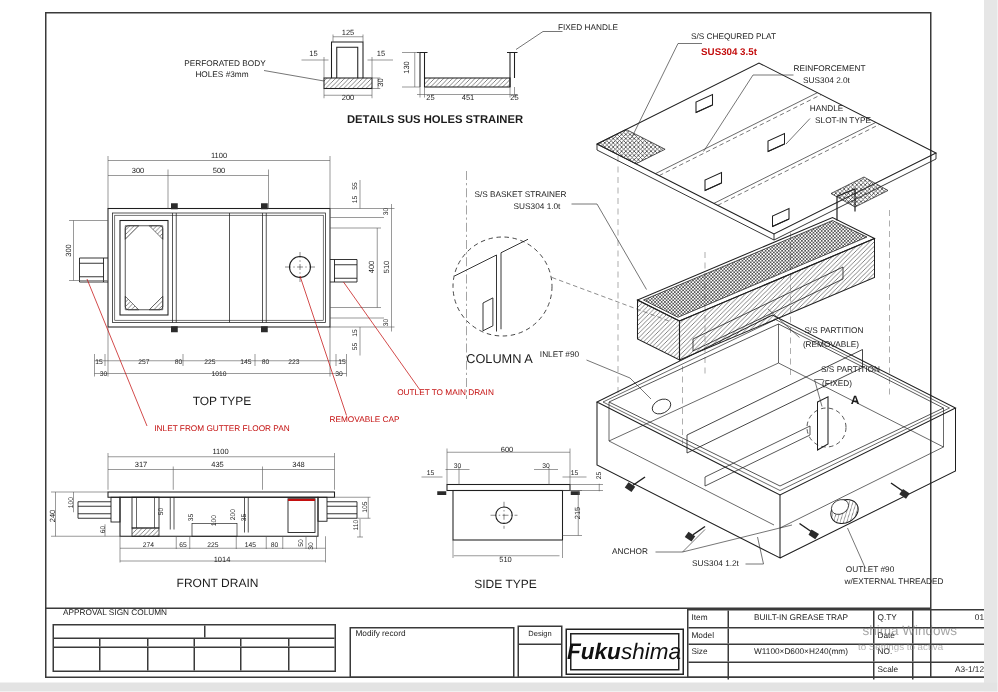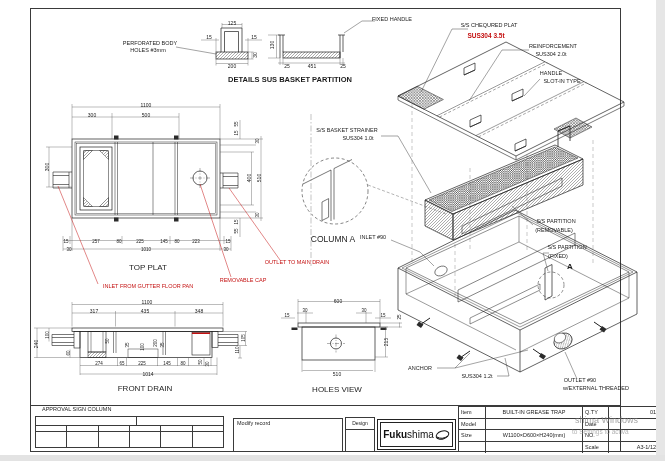--- a/index.html
+++ b/index.html
@@ -17,21 +17,21 @@
   .ap-cell{box-sizing:border-box;border-right:1px solid #3a3a3a;height:100%;flex:1;}
   .ap-cell:last-child{border-right:none;}
   .r1{height:9px;} .r2{height:6px;} .r3{height:15px;}
   .w-half{flex:0 0 101px;}
   #modify-box{left:233px;top:418px;width:110px;height:34px;font-size:5.5px;}
   #modify-box span{display:inline-block;padding:1px 3px;}
   #design-box{left:345px;top:417px;width:30px;height:35px;}
   #design-box .dlab{display:block;height:11px;border-bottom:1px solid #3a3a3a;font-size:5px;text-align:center;line-height:11px;}
   #logo-box{left:377px;top:419px;width:79px;height:31px;border:1.4px solid #222;padding:2px;}
   #logo-inner{box-sizing:border-box;width:100%;height:100%;border:0.8px solid #222;display:flex;align-items:center;justify-content:center;gap:1px;}
-  .logo-text{font-size:10px;color:#111;white-space:nowrap;}
+  .logo-text{font-style:italic;font-size:15px;color:#111;white-space:nowrap;}
   .logo-text b{font-weight:bold;}
   #info-table{left:458px;top:406px;width:202px;height:46px;border:1px solid #3a3a3a;background:transparent;}
   .it-row{display:flex;box-sizing:border-box;height:11.5px;border-bottom:1px solid #3a3a3a;}
   .it-row:last-child{border-bottom:none;}
   .it-cell{box-sizing:border-box;border-right:1px solid #3a3a3a;font-size:5.5px;line-height:10.5px;overflow:hidden;white-space:nowrap;}
   .it-lab{flex:0 0 27px;padding-left:2px;}
   .it-val{flex:0 0 97px;text-align:center;}
   .it-rlab{flex:0 0 26px;padding-left:2px;}
   .it-rval{flex:1;text-align:right;padding-right:3px;border-right:none;}
   
@@ -249,21 +249,21 @@
       <div class="ann" style="left: 254px; top: 37px; font-size: 5px; transform: translate(-50%, -50%);">15</div>
       <div class="ann" style="left: 255px; top: 55px; font-size: 5px; transform: translate(-50%, -50%) rotate(-90deg);">30</div>
       <div class="ann" style="left: 232px; top: 66px; font-size: 5px; transform: translate(-50%, -50%);">200</div>
       <div class="ann" style="left: 272px; top: 45px; font-size: 5px; transform: translate(-50%, -50%) rotate(-90deg);">130</div>
       <div class="ann" style="left: 287px; top: 66px; font-size: 5px; transform: translate(-50%, -50%);">25</div>
       <div class="ann" style="left: 312px; top: 66px; font-size: 5px; transform: translate(-50%, -50%);">451</div>
       <div class="ann" style="left: 343px; top: 66px; font-size: 5px; transform: translate(-50%, -50%);">25</div>
       <div class="ann" style="left: 392px; top: 20px; font-size: 5.5px; transform: translate(-50%, -50%);">FIXED HANDLE</div>
       <div class="ann" style="left: 150px; top: 44px; font-size: 5.5px; transform: translate(-50%, -50%);">PERFORATED BODY</div>
       <div class="ann" style="left: 148px; top: 51px; font-size: 5.5px; transform: translate(-50%, -50%);">HOLES #3mm</div>
-      <div class="ann" style="left: 290px; top: 80px; font-size: 7.5px; font-weight: bold; transform: translate(-50%, -50%);">DETAILS SUS BASKET PARTITION</div>
+      <div class="ann" style="left: 290px; top: 80px; font-size: 7.5px; font-weight: bold; transform: translate(-50%, -50%);">DETAILS SUS HOLES STRAINER</div>
       <div class="ann" style="left: 146px; top: 105px; font-size: 5px; transform: translate(-50%, -50%);">1100</div>
       <div class="ann" style="left: 92px; top: 115px; font-size: 5px; transform: translate(-50%, -50%);">300</div>
       <div class="ann" style="left: 146px; top: 115px; font-size: 5px; transform: translate(-50%, -50%);">500</div>
       <div class="ann" style="left: 47px; top: 167px; font-size: 5px; transform: translate(-50%, -50%) rotate(-90deg);">300</div>
       <div class="ann" style="left: 237px; top: 124px; font-size: 4.5px; transform: translate(-50%, -50%) rotate(-90deg);">55</div>
       <div class="ann" style="left: 237px; top: 133px; font-size: 4.5px; transform: translate(-50%, -50%) rotate(-90deg);">15</div>
       <div class="ann" style="left: 258px; top: 141px; font-size: 4.5px; transform: translate(-50%, -50%) rotate(-90deg);">30</div>
       <div class="ann" style="left: 249px; top: 178px; font-size: 5px; transform: translate(-50%, -50%) rotate(-90deg);">400</div>
       <div class="ann" style="left: 259px; top: 178px; font-size: 5px; transform: translate(-50%, -50%) rotate(-90deg);">510</div>
       <div class="ann" style="left: 258px; top: 215px; font-size: 4.5px; transform: translate(-50%, -50%) rotate(-90deg);">30</div>
@@ -273,21 +273,21 @@
       <div class="ann" style="left: 96px; top: 242px; font-size: 4.5px; transform: translate(-50%, -50%);">257</div>
       <div class="ann" style="left: 119px; top: 242px; font-size: 4.5px; transform: translate(-50%, -50%);">80</div>
       <div class="ann" style="left: 140px; top: 242px; font-size: 4.5px; transform: translate(-50%, -50%);">225</div>
       <div class="ann" style="left: 164px; top: 242px; font-size: 4.5px; transform: translate(-50%, -50%);">145</div>
       <div class="ann" style="left: 177px; top: 242px; font-size: 4.5px; transform: translate(-50%, -50%);">80</div>
       <div class="ann" style="left: 196px; top: 242px; font-size: 4.5px; transform: translate(-50%, -50%);">223</div>
       <div class="ann" style="left: 228px; top: 242px; font-size: 4.5px; transform: translate(-50%, -50%);">15</div>
       <div class="ann" style="left: 69px; top: 250px; font-size: 4.5px; transform: translate(-50%, -50%);">30</div>
       <div class="ann" style="left: 146px; top: 250px; font-size: 4.5px; transform: translate(-50%, -50%);">1010</div>
       <div class="ann" style="left: 226px; top: 250px; font-size: 4.5px; transform: translate(-50%, -50%);">30</div>
-      <div class="ann" style="left: 148px; top: 268px; font-size: 8px; transform: translate(-50%, -50%);">TOP PLAT</div>
+      <div class="ann" style="left: 148px; top: 268px; font-size: 8px; transform: translate(-50%, -50%);">TOP TYPE</div>
       <div class="ann" style="left: 148px; top: 287px; font-size: 5.5px; color: rgb(196, 16, 16); transform: translate(-50%, -50%);">INLET FROM GUTTER FLOOR PAN</div>
       <div class="ann" style="left: 243px; top: 281px; font-size: 5.5px; color: rgb(196, 16, 16); transform: translate(-50%, -50%);">REMOVABLE CAP</div>
       <div class="ann" style="left: 297px; top: 263px; font-size: 5.5px; color: rgb(196, 16, 16); transform: translate(-50%, -50%);">OUTLET TO MAIN DRAIN</div>
       <div class="ann" style="left: 147px; top: 302px; font-size: 5px; transform: translate(-50%, -50%);">1100</div>
       <div class="ann" style="left: 94px; top: 311px; font-size: 5px; transform: translate(-50%, -50%);">317</div>
       <div class="ann" style="left: 145px; top: 311px; font-size: 5px; transform: translate(-50%, -50%);">435</div>
       <div class="ann" style="left: 199px; top: 311px; font-size: 5px; transform: translate(-50%, -50%);">348</div>
       <div class="ann" style="left: 36px; top: 344px; font-size: 5px; transform: translate(-50%, -50%) rotate(-90deg);">240</div>
       <div class="ann" style="left: 48px; top: 335px; font-size: 4.5px; transform: translate(-50%, -50%) rotate(-90deg);">100</div>
       <div class="ann" style="left: 69px; top: 353px; font-size: 4.5px; transform: translate(-50%, -50%) rotate(-90deg);">60</div>
@@ -308,21 +308,21 @@
       <div class="ann" style="left: 148px; top: 374px; font-size: 5px; transform: translate(-50%, -50%);">1014</div>
       <div class="ann" style="left: 145px; top: 389px; font-size: 8px; transform: translate(-50%, -50%);">FRONT DRAIN</div>
       <div class="ann" style="left: 338px; top: 301px; font-size: 5px; transform: translate(-50%, -50%);">600</div>
       <div class="ann" style="left: 305px; top: 311px; font-size: 4.5px; transform: translate(-50%, -50%);">30</div>
       <div class="ann" style="left: 364px; top: 311px; font-size: 4.5px; transform: translate(-50%, -50%);">30</div>
       <div class="ann" style="left: 287px; top: 316px; font-size: 4.5px; transform: translate(-50%, -50%);">15</div>
       <div class="ann" style="left: 383px; top: 316px; font-size: 4.5px; transform: translate(-50%, -50%);">15</div>
       <div class="ann" style="left: 400px; top: 317px; font-size: 4.5px; transform: translate(-50%, -50%) rotate(-90deg);">25</div>
       <div class="ann" style="left: 386px; top: 342px; font-size: 5px; transform: translate(-50%, -50%) rotate(-90deg);">215</div>
       <div class="ann" style="left: 337px; top: 374px; font-size: 5px; transform: translate(-50%, -50%);">510</div>
-      <div class="ann" style="left: 337px; top: 390px; font-size: 8px; transform: translate(-50%, -50%);">HOLES VIEW</div>
+      <div class="ann" style="left: 337px; top: 390px; font-size: 8px; transform: translate(-50%, -50%);">SIDE TYPE</div>
       <div class="ann" style="left: 333px; top: 239px; font-size: 8.5px; transform: translate(-50%, -50%);">COLUMN A</div>
       <div class="ann" style="left: 373px; top: 238px; font-size: 5.5px; transform: translate(-50%, -50%);">INLET #90</div>
       <div class="ann" style="left: 489px; top: 26px; font-size: 5.5px; transform: translate(-50%, -50%);">S/S CHEQURED PLAT</div>
       <div class="ann" style="left: 486px; top: 36px; font-size: 6.5px; font-weight: bold; color: rgb(196, 16, 16); transform: translate(-50%, -50%);">SUS304 3.5t</div>
       <div class="ann" style="left: 553px; top: 47px; font-size: 5.5px; transform: translate(-50%, -50%);">REINFORCEMENT</div>
       <div class="ann" style="left: 551px; top: 55px; font-size: 5.5px; transform: translate(-50%, -50%);">SUS304 2.0t</div>
       <div class="ann" style="left: 551px; top: 74px; font-size: 5.5px; transform: translate(-50%, -50%);">HANDLE</div>
       <div class="ann" style="left: 562px; top: 82px; font-size: 5.5px; transform: translate(-50%, -50%);">SLOT-IN TYPE</div>
       <div class="ann" style="left: 347px; top: 131px; font-size: 5.5px; transform: translate(-50%, -50%);">S/S BASKET STRAINER</div>
       <div class="ann" style="left: 358px; top: 139px; font-size: 5.5px; transform: translate(-50%, -50%);">SUS304 1.0t</div>

